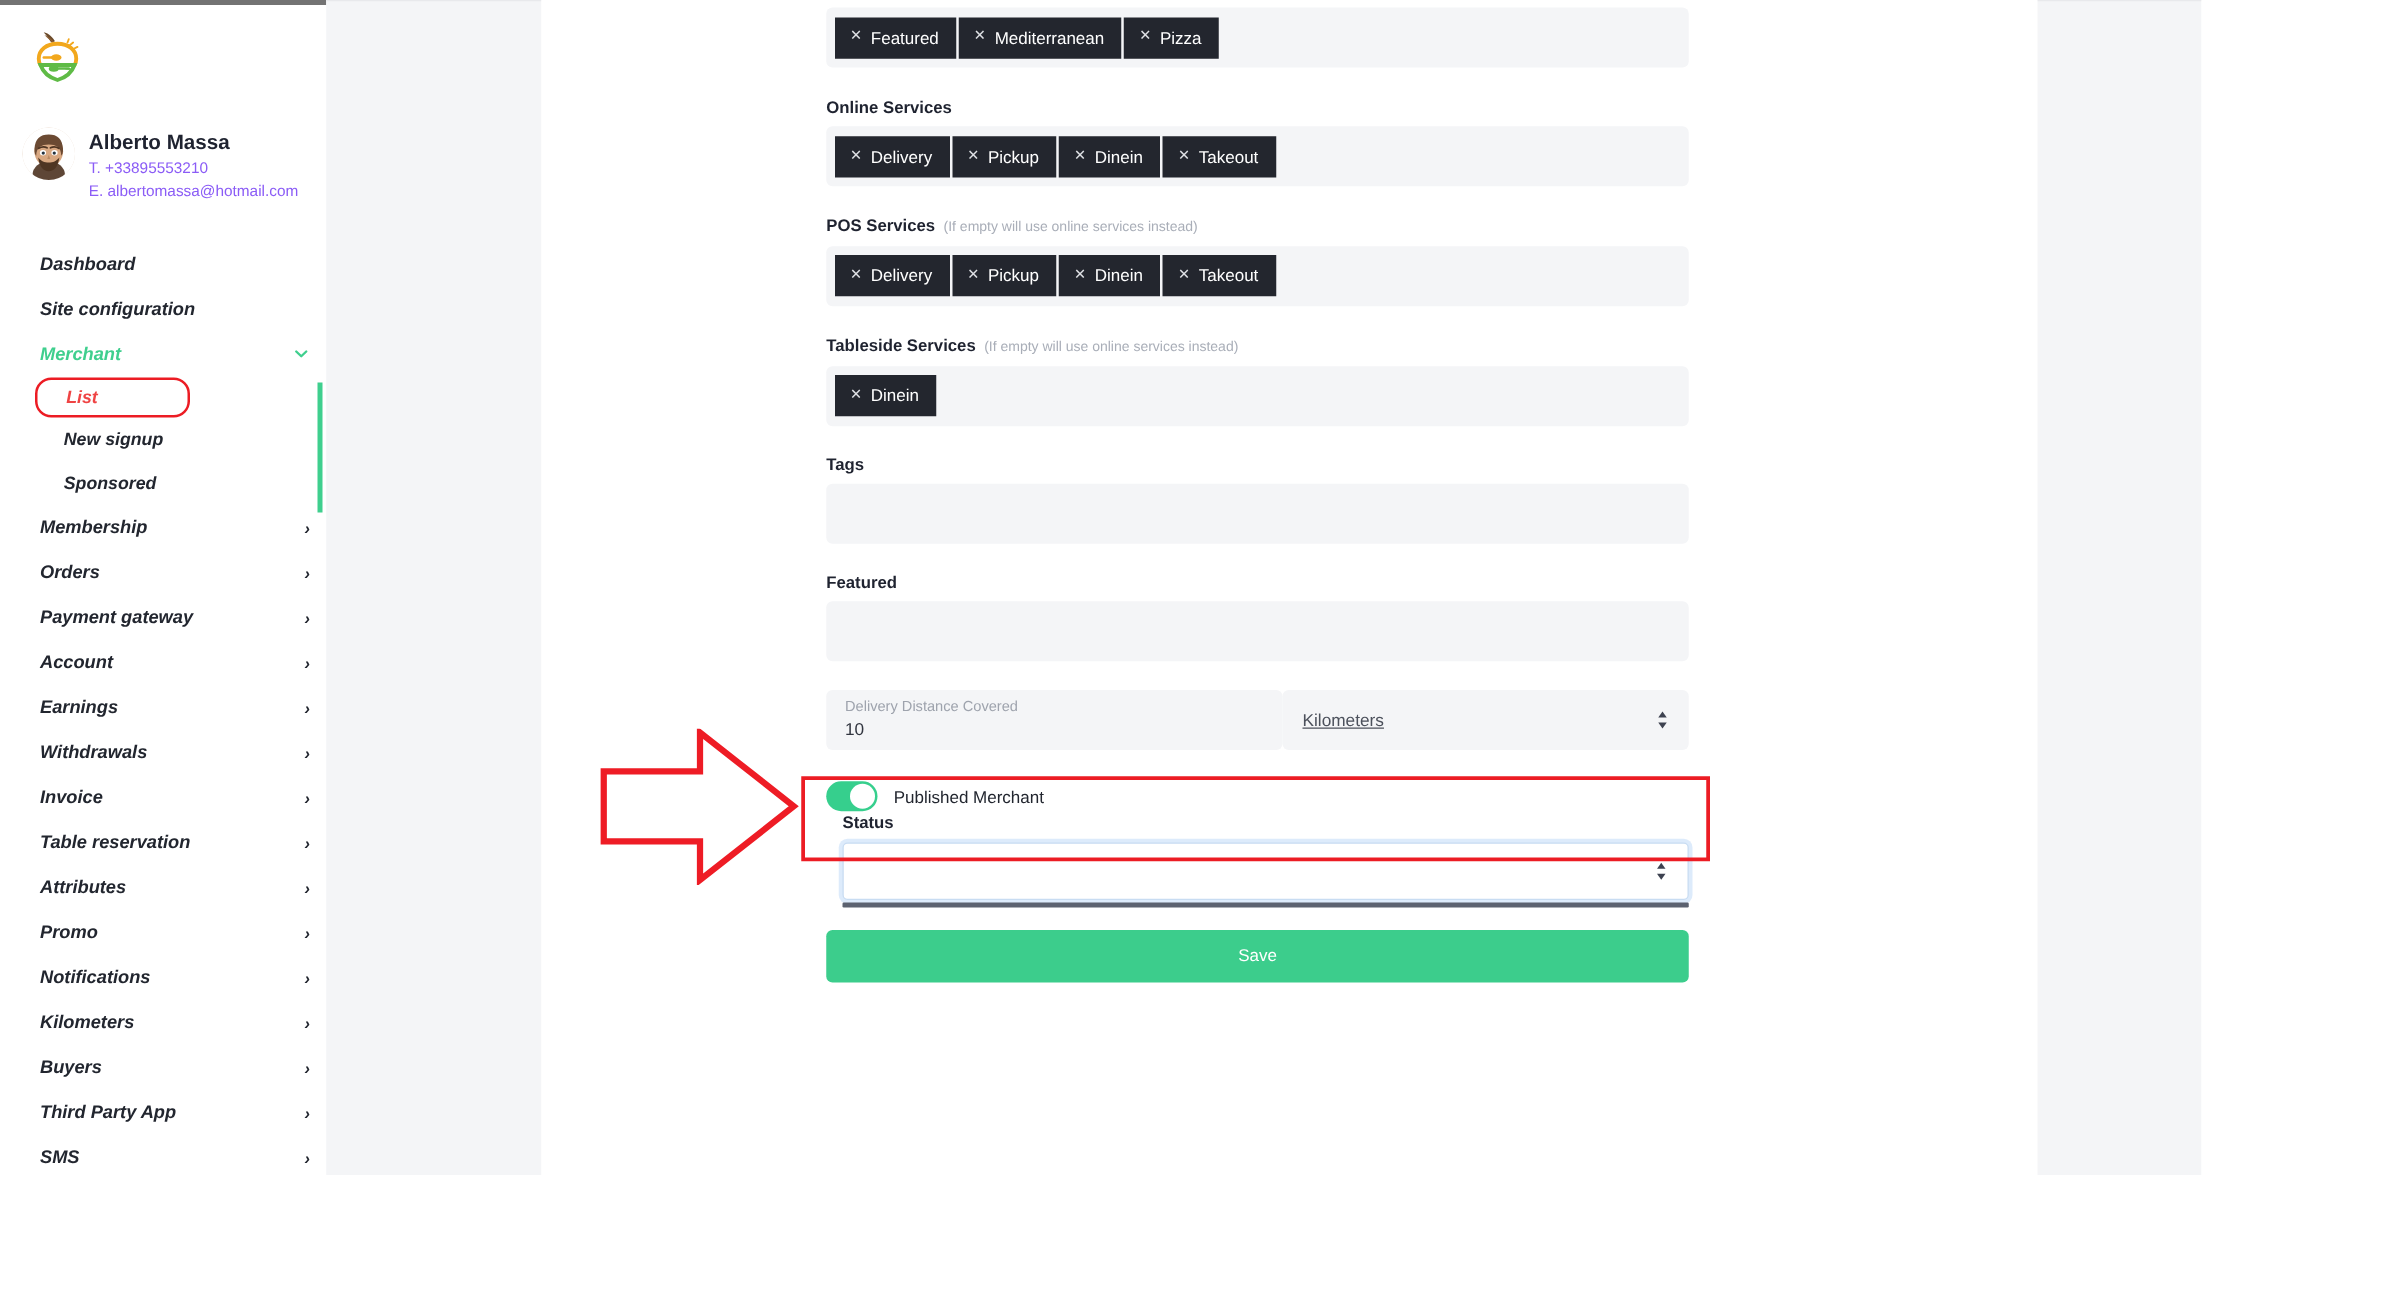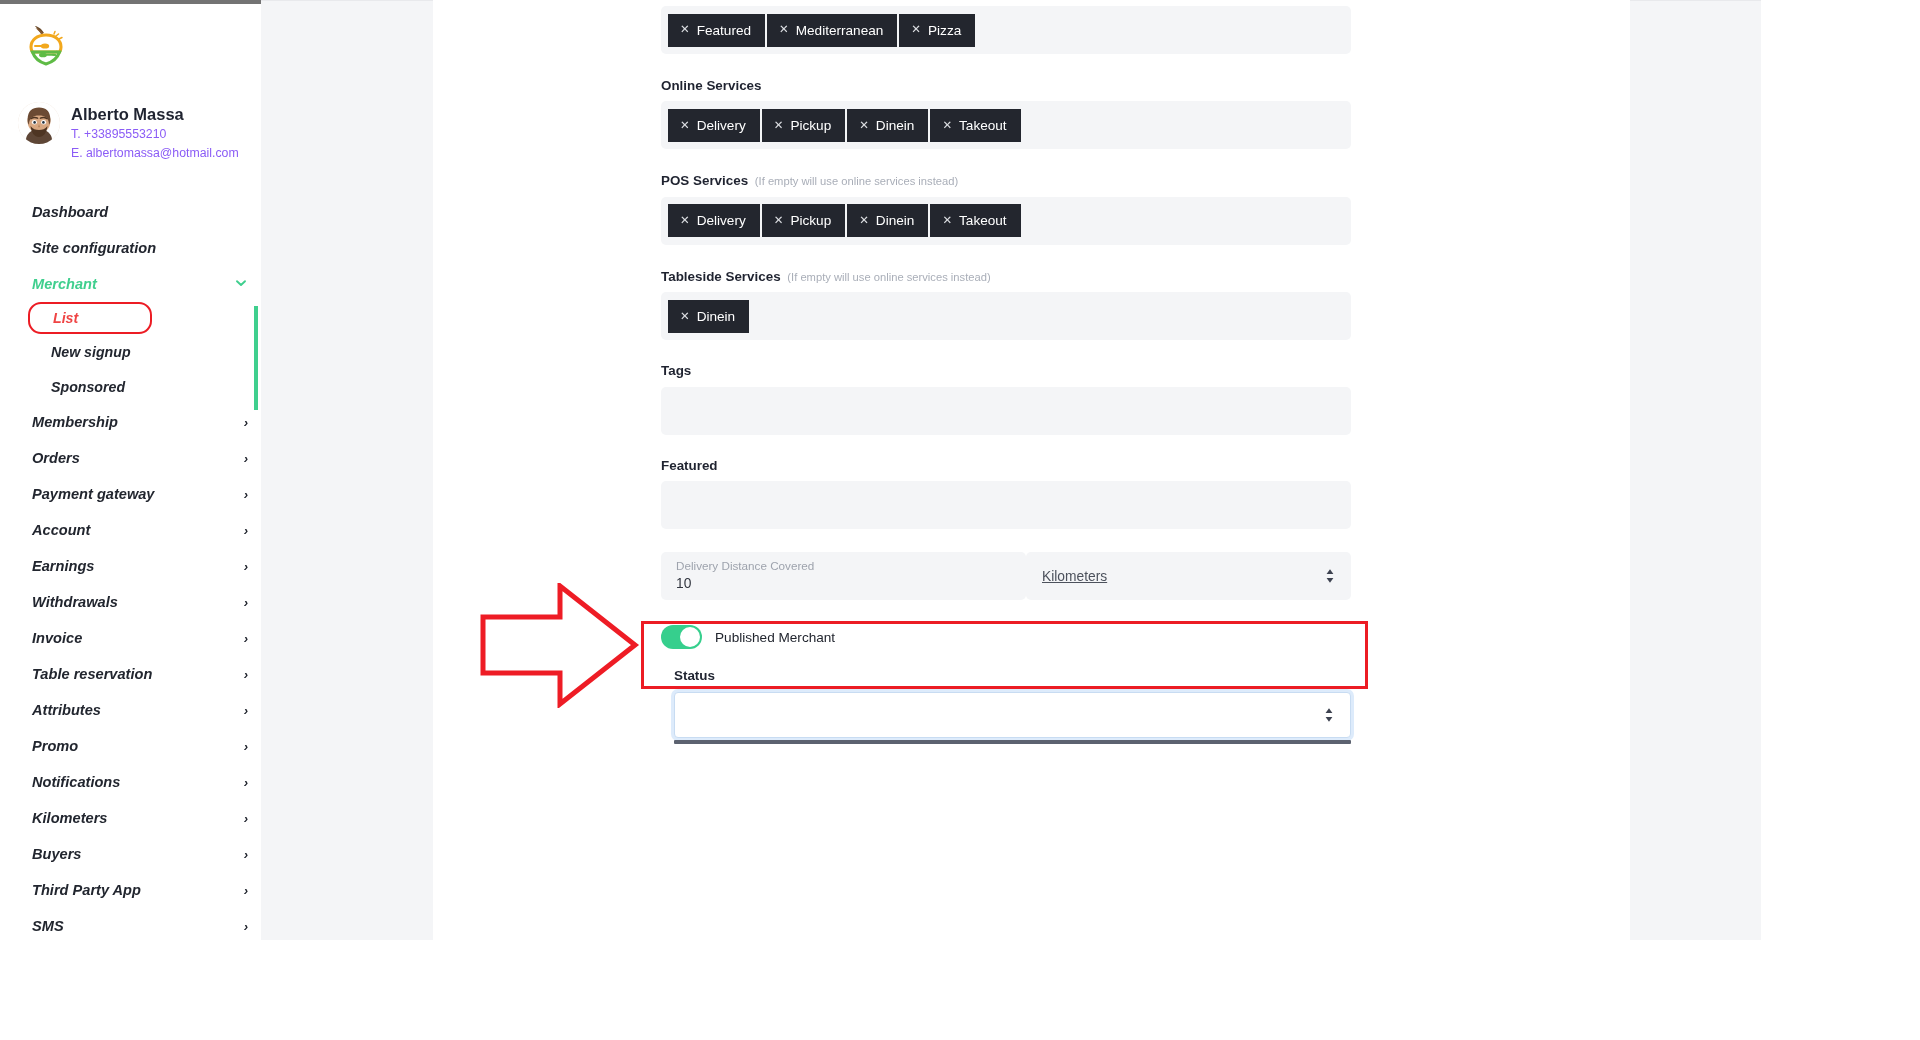--- a/index.html
+++ b/index.html
@@ -541,36 +541,39 @@
         </div>
       </div>
 
       <div class="toggle-row" style="margin-top:25px;">
         <div class="toggle">
           <div class="knob"></div>
         </div>
         <div class="toggle-label">Published Merchant</div>
       </div>
 
-      <div style="margin-top:18px;padding-left:13px;">
+      <div style="padding-left:13px;">
         <div class="field-label">
           <span>Status</span>
         </div>
         <div class="select-empty">
           <span></span>
           <span class="spin">
             <svg viewBox="0 0 10 16" width="10" height="16">
               <path d="M5 1.2 L8.4 6 L1.6 6 Z" fill="#3d4250"></path>
               <path d="M5 14.8 L8.4 10 L1.6 10 Z" fill="#3d4250"></path>
             </svg>
           </span>
         </div>
         <div class="select-underline"></div>
       </div>
 
+      <div class="save-btn" style="margin-top:18px;">
+        <span>Save</span>
+      </div>
 
     </div>
   </div>
 
   <div class="hl-box" style="left:641px; top:621px; width:727px; height:68px;"></div>
 
   <svg class="arrow-svg" style="left:480px; top:583px; width:160px; height:125px;" viewBox="0 0 160 125">
     <path d="M3 34 L80 34 L80 3 L155 62 L80 121 L80 90 L3 90 Z" fill="none" stroke="#ee1c25" stroke-width="5" stroke-linejoin="miter"></path>
   </svg>
 

